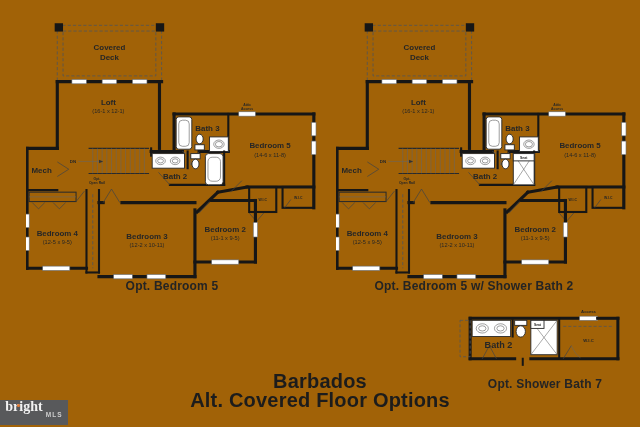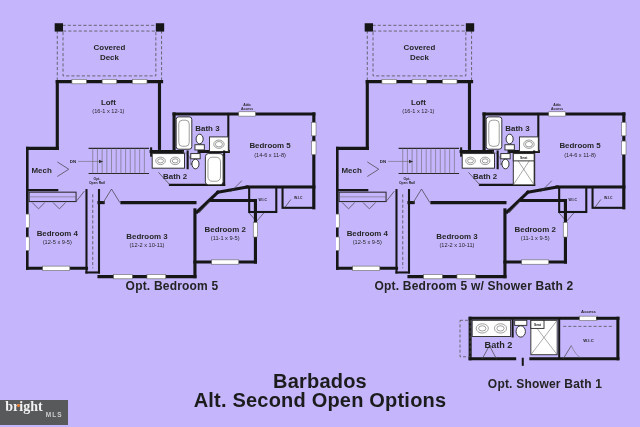--- a/index.html
+++ b/index.html
@@ -1,17 +1,17 @@
 <!DOCTYPE html>
 <html><head>
 <meta charset="utf-8">
 <style>
   html,body{margin:0;padding:0;background:#e9e9e9;}
   .stage{
-    position:relative;width:640px;height:427px;background:#c4b5fd;
+    position:relative;width:640px;height:427px;background:#a16207;
     font-family:"Liberation Sans",sans-serif;overflow:hidden;
   }
   .plan{position:absolute;}
   svg text{font-family:"Liberation Sans",sans-serif;fill:#262626;}
   .room{font-size:7.6px;font-weight:700;text-anchor:middle;}
   .dims{font-size:5.4px;font-weight:400;text-anchor:middle;}
   .small{font-size:4.2px;font-weight:700;text-anchor:middle;}
   .tiny{font-size:3.3px;font-weight:700;text-anchor:middle;}
   .w3{stroke:#161616;stroke-width:3;fill:none;stroke-linecap:square;}
   .w2{stroke:#161616;stroke-width:2;fill:none;stroke-linecap:square;}
@@ -270,25 +270,25 @@
       <line class="thin" x1="104" y1="56" x2="112" y2="43"></line>
       <path class="hair" d="M112,43 Q116,52 121,55"></path>
     </g>
     <g>
       <text class="small" x="129" y="11">Access</text>
       <text class="tiny" x="78.5" y="23.5">Seat</text>
       <text x="40" y="45" style="font-size:9px;font-weight:700;text-anchor:middle">Bath 2</text>
       <text class="small" x="129" y="39">W.I.C</text>
     </g>
   </svg>
-  <div class="caption" style="left:455px;top:377px;width:180px">Opt. Shower Bath 1</div>
+  <div class="caption" style="left:455px;top:377px;width:180px">Opt. Shower Bath 7</div>
 
   <div class="title-block">
     <div>Barbados</div>
-    <div>Alt. Second Open Options</div>
+    <div>Alt. Covered Floor Options</div>
   </div>
 
   <div class="watermark">
     <span class="wm-brand">bright</span>
     <span class="wm-dot"></span>
     <span class="wm-suffix">MLS</span>
   </div>
 
 </div>
 

